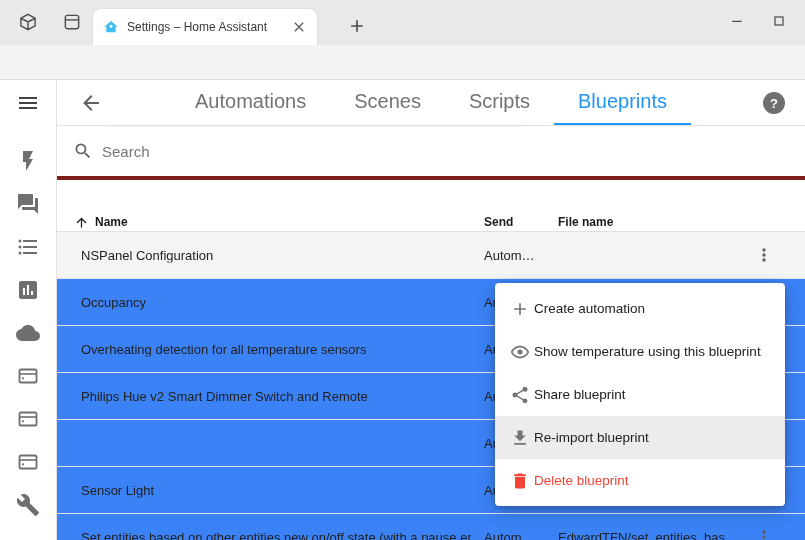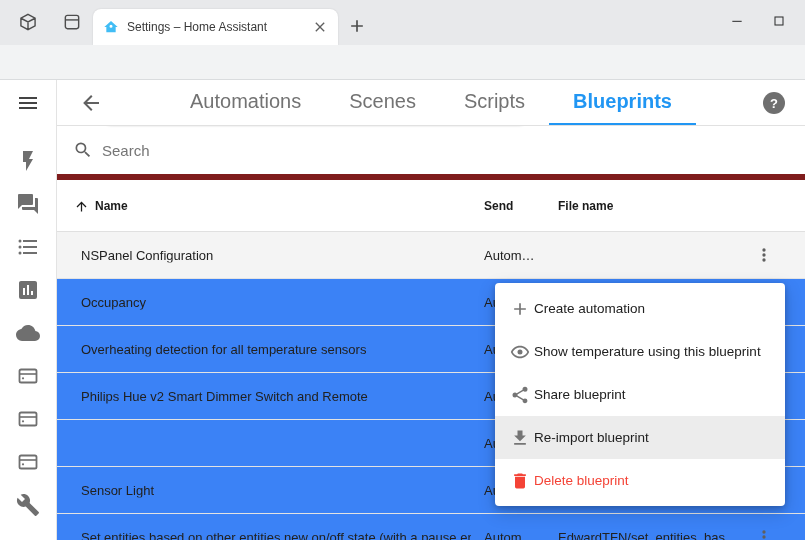--- a/index.html
+++ b/index.html
@@ -3,21 +3,21 @@
 <meta charset="utf-8">
 <style>
   *{margin:0;padding:0;box-sizing:border-box}
   html,body{width:805px;height:540px;overflow:hidden}
   body{font-family:"Liberation Sans","DejaVu Sans",sans-serif;background:#fff;position:relative;color:#212121}
   .i{width:100%;height:100%;fill:currentColor;display:block}
 
   
   .titlebar{position:absolute;left:0;top:0;right:0;height:45px;background:#E8E9EB}
   .tb-icon{position:absolute;top:12px;width:20px;height:20px;color:#4d4d4d}
-  .tab{position:absolute;left:93px;top:9px;width:245px;height:36px;background:#fff;border-radius:8px 8px 0 0;display:flex;align-items:center;padding:0 10px;box-shadow:0 0 2px rgba(0,0,0,.12)}
+  .tab{position:absolute;left:93px;top:9px;width:224px;height:36px;background:#fff;border-radius:8px 8px 0 0;display:flex;align-items:center;padding:0 10px;box-shadow:0 0 2px rgba(0,0,0,.12)}
   .tab-fav{width:16px;height:16px;flex:none;color:#41BDF5}
   .tab-title{flex:1;font-size:12px;color:#3a3a3a;margin-left:8px;white-space:nowrap;overflow:hidden;text-overflow:ellipsis}
   .tab-close{width:16px;height:16px;color:#5f5f5f;flex:none;margin-left:6px;cursor:pointer}
   .newtab{position:absolute;left:347px;top:16px;width:20px;height:20px;color:#4d4d4d}
   .win{position:absolute;left:716px;top:0;display:flex}
   .win>div{width:42px;height:42px;display:flex;align-items:center;justify-content:center;color:#333}
   .win svg{width:16px;height:16px}
 
   .toolbar{position:absolute;left:0;top:45px;right:0;height:35px;background:#F2F3F4;border-bottom:1px solid #DADCDE}
   .nav-btn{position:absolute;top:53px;width:20px;height:20px;color:#3c3c3c}
@@ -36,30 +36,30 @@
   .gdot{position:absolute;left:695px;top:66px;width:9px;height:9px;border-radius:50%;background:#23A55A;border:1.5px solid #F2F3F4}
 
   
   .sidebar{position:absolute;left:0;top:80px;width:57px;bottom:0;background:#fff;border-right:1px solid #E3E3E3}
   .sb{position:absolute;left:16px;width:24px;height:24px;color:#6f6f6f}
   .sb.menu{color:#444}
   .ha-header{position:absolute;left:57px;top:80px;right:0;height:46px;background:#fff;border-bottom:1px solid #E1E1E1}
   .ha-back{position:absolute;left:22px;top:11px;width:24px;height:24px;color:#616161}
   .tabs{position:absolute;left:100px;right:100px;top:0;bottom:0;display:flex;justify-content:center}
   .htab{display:flex;align-items:center;padding:0 24px;font-size:20px;color:#737373;border-bottom:2px solid transparent;cursor:pointer}
-  .htab.active{color:#2196F3;border-bottom-color:#2196F3;font-weight:bold}
+  .htab.active{color:#2196F3;border-bottom-color:#2196F3;font-weight:normal}
   .help{position:absolute;right:20px;top:12px;width:22px;height:22px;border-radius:50%;background:#6f6f6f;color:#fff;font-size:13px;font-weight:bold;display:flex;align-items:center;justify-content:center}
   .help::after{content:"?"}
 
-  .search-row{position:absolute;left:57px;top:126px;right:0;height:54px;border-bottom:6px solid #7f1d1d;display:flex;align-items:center;padding-left:16px}
+  .search-row{position:absolute;left:57px;top:126px;right:0;height:54px;border-bottom:4px solid #7f1d1d;display:flex;align-items:center;padding-left:16px}
   .search-row .sic{width:20px;height:20px;color:#616161;margin-right:9px}
   .search-ph{font-size:15px;color:#757575}
 
   .thead{position:absolute;left:57px;top:180px;right:0;height:52px;border-bottom:1px solid #E0E0E0;font-size:12px;font-weight:bold;color:#1b1b1b}
-  .th{position:absolute;top:0;height:52px;display:flex;align-items:center}
+  .th{position:absolute;top:16px;height:52px;display:flex;align-items:center}
   .th-name{left:17px}
   .th-name .arr{width:15px;height:15px;color:#1b1b1b;margin-right:6px}
   .th-type{left:427px}
   .th-file{left:501px}
 
   .rows{position:absolute;left:57px;top:232px;right:0;height:340px}
   .row{position:relative;height:47px;border-bottom:1px solid #E3E3E3;background:#3b82f6}
   .row.selected{background:#F4F4F4}
   .cell{position:absolute;top:50%;transform:translateY(-50%);font-size:13px;color:#212121;white-space:nowrap;overflow:hidden}
   .c-name{left:24px;max-width:390px}

